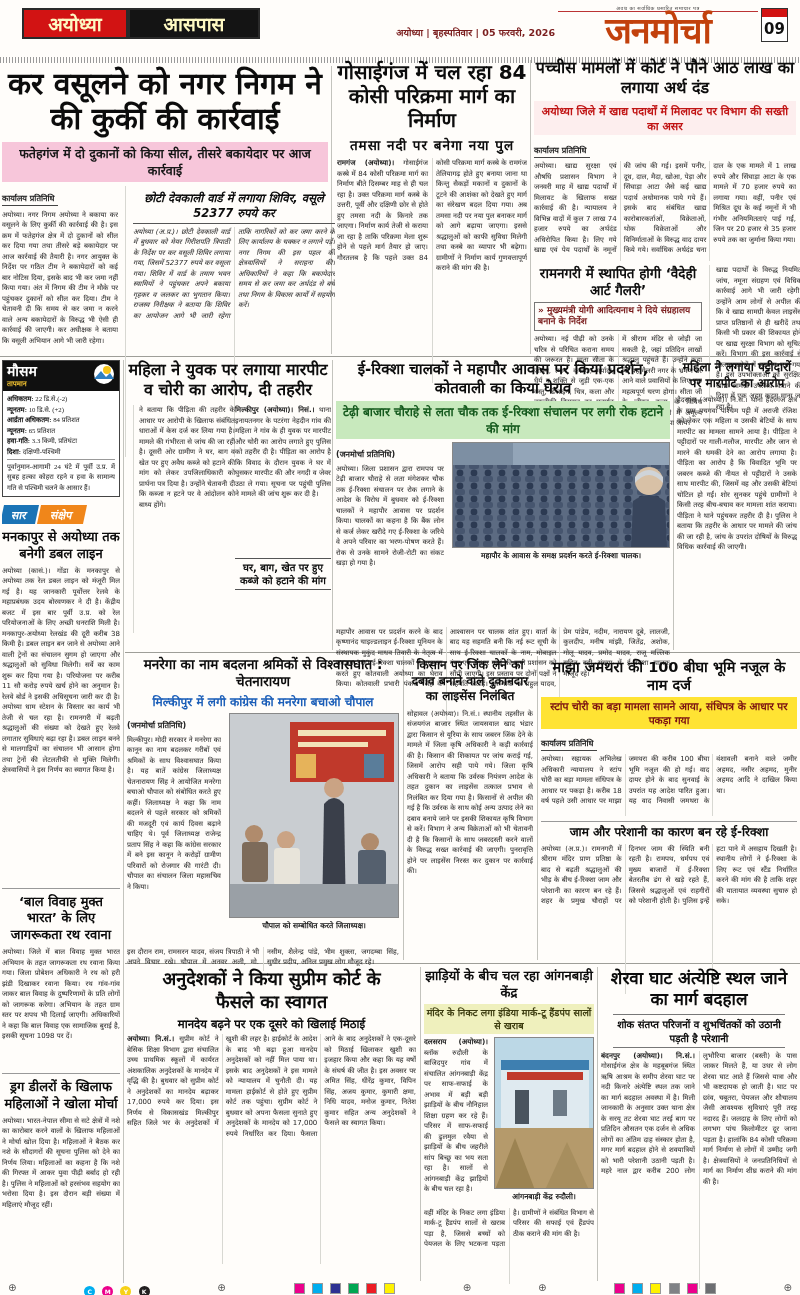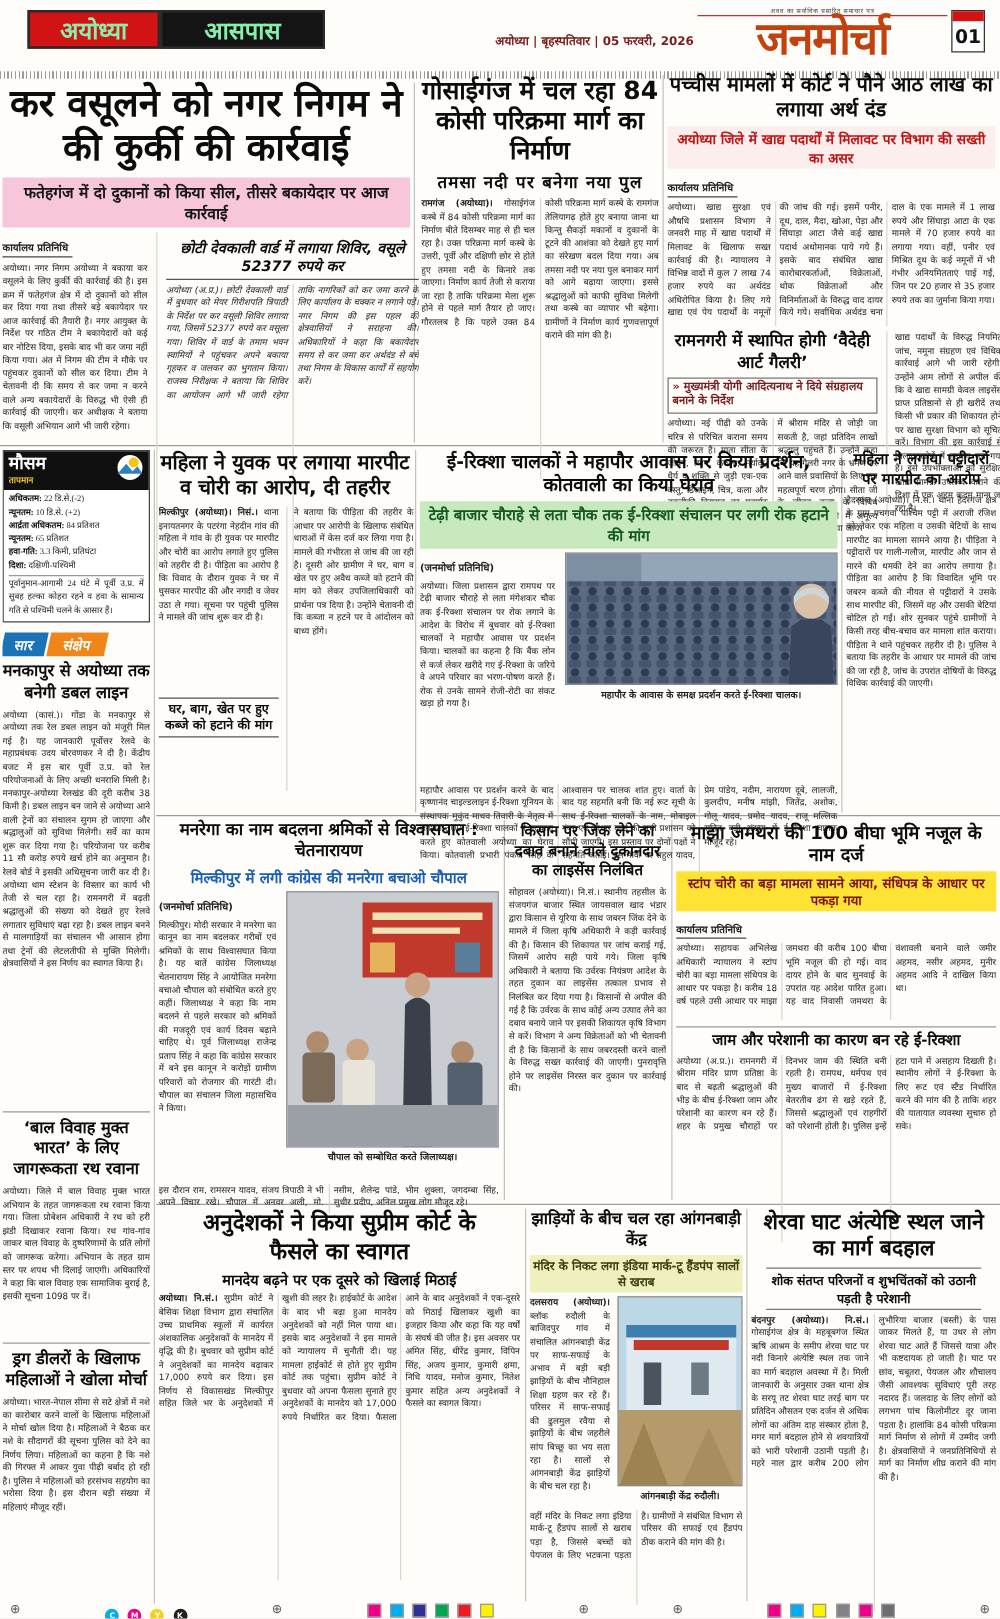--- a/index.html
+++ b/index.html
@@ -1,20 +1,20 @@
 <!DOCTYPE html>
 <html lang="hi"><head>
 <meta charset="utf-8">
 <style>
   html,body{margin:0;padding:0;background:#e8e8e4;}
   #page{position:relative;width:800px;height:1295px;margin:0 auto;background:#fffdfa;
         font-family:"DejaVu Sans","Liberation Sans",sans-serif;color:#1b1b1b;overflow:hidden;}
   .abs{position:absolute;}
   
-  .tagbox{display:flex;align-items:center;justify-content:center;font-weight:bold;color:#86efac;
+  .tagbox{display:flex;align-items:center;justify-content:center;font-weight:bold;color:#fef9c3;
           border:2px solid #2a2a2a;box-sizing:border-box;font-size:19px;}
   .regionbox{background:#d21313;}
   .sectionbox{background:#141414;}
   .dateline-top{font-size:9.5px;font-weight:bold;color:#7a1d1d;text-align:right;}
   .masthead-tag{font-size:5px;color:#444;text-align:center;letter-spacing:.5px;border-bottom:1px solid #b33;}
   .masthead{font-size:36px;font-weight:900;color:#c2410c;text-align:center;line-height:1.05;letter-spacing:-1px;}
   .pagebox{border:1.5px solid #333;background:#fff;box-sizing:border-box;text-align:center;}
   .pagebox .bar{height:8px;background:#d21313;}
   .pagebox .no{font-size:15px;font-weight:bold;color:#111;line-height:24px;}
   .microbar{height:6px;background:repeating-linear-gradient(90deg,#9a9a9a 0,#9a9a9a 1px,transparent 1px,transparent 3px);}
@@ -77,21 +77,21 @@
   <div class="abs tagbox sectionbox" style="left:128px;top:8px;width:132px;height:31px;">
     <span>आसपास</span>
   </div>
   <div class="abs dateline-top" style="left:360px;top:26px;width:195px;">अयोध्या | बृहस्पतिवार | 05 फरवरी, 2026</div>
   <div class="abs" style="left:558px;top:5px;width:200px;">
     <div class="masthead-tag">अवध का सर्वाधिक प्रसारित समाचार पत्र</div>
     <div class="masthead">जनमोर्चा</div>
   </div>
   <div class="abs pagebox" style="left:761px;top:8px;width:27px;height:34px;">
     <div class="bar"></div>
-    <div class="no">01</div>
+    <div class="no">09</div>
   </div>
   <div class="abs microbar" style="left:0;top:57px;width:800px;"></div>
 
   <div class="vr" style="left:331px;top:66px;height:288px;"></div>
   <div class="vr" style="left:530px;top:60px;height:294px;"></div>
   <div class="hr" style="left:0;top:356px;width:800px;"></div>
   <div class="vr" style="left:123px;top:360px;height:923px;"></div>
   <div class="vr" style="left:332px;top:360px;height:290px;"></div>
   <div class="vr" style="left:673px;top:360px;height:290px;"></div>
   <div class="hr" style="left:125px;top:652px;width:675px;"></div>
@@ -178,26 +178,26 @@
     </div>
     <div style="border-top:1px solid #999;margin-top:4px;">
       <div class="brief-head">ड्रग डीलरों के खिलाफ महिलाओं ने खोला मोर्चा</div>
       <div class="body" style="height:130px;">अयोध्या। भारत-नेपाल सीमा से सटे क्षेत्रों में नशे का कारोबार करने वालों के खिलाफ महिलाओं ने मोर्चा खोल दिया है। महिलाओं ने बैठक कर नशे के सौदागरों की सूचना पुलिस को देने का निर्णय लिया। महिलाओं का कहना है कि नशे की गिरफ्त में आकर युवा पीढ़ी बर्बाद हो रही है। पुलिस ने महिलाओं को हरसंभव सहयोग का भरोसा दिया है। इस दौरान बड़ी संख्या में महिलाएं मौजूद रहीं।</div>
     </div>
   </div>
 
   <div class="abs" style="left:127px;top:360px;width:202px;">
     <div class="h-lg">महिला ने युवक पर लगाया मारपीट व चोरी का आरोप, दी तहरीर</div>
     <div style="display:flex;margin-top:5px;">
+      <div style="width:96px;flex:none;margin-left:6px;border-left:1px solid #d8d8d2;padding-left:5px;">
+        <div class="body" style="height:228px;">ने बताया कि पीड़िता की तहरीर के आधार पर आरोपी के खिलाफ संबंधित धाराओं में केस दर्ज कर लिया गया है। मामले की गंभीरता से जांच की जा रही है। दूसरी ओर ग्रामीण ने घर, बाग व खेत पर हुए अवैध कब्जे को हटाने की मांग को लेकर उपजिलाधिकारी को प्रार्थना पत्र दिया है। उन्होंने चेतावनी दी कि कब्जा न हटने पर वे आंदोलन को बाध्य होंगे।</div>
+      </div>
       <div style="width:96px;flex:none;">
         <div class="body" style="height:150px;"><b>मिल्कीपुर (अयोध्या)। निसं.।</b> <span>थाना इनायतनगर के पटरंगा नेहदीन गांव की महिला ने गांव के ही युवक पर मारपीट और चोरी का आरोप लगाते हुए पुलिस को तहरीर दी है। पीड़िता का आरोप है कि विवाद के दौरान युवक ने घर में घुसकर मारपीट की और नगदी व जेवर उठा ले गया। सूचना पर पहुंची पुलिस ने मामले की जांच शुरू कर दी है।</span></div>
         <div class="inset-head">घर, बाग, खेत पर हुए कब्जे को हटाने की मांग</div>
-      </div>
-      <div style="width:96px;flex:none;margin-left:6px;border-left:1px solid #d8d8d2;padding-left:5px;">
-        <div class="body" style="height:228px;">ने बताया कि पीड़िता की तहरीर के आधार पर आरोपी के खिलाफ संबंधित धाराओं में केस दर्ज कर लिया गया है। मामले की गंभीरता से जांच की जा रही है। दूसरी ओर ग्रामीण ने घर, बाग व खेत पर हुए अवैध कब्जे को हटाने की मांग को लेकर उपजिलाधिकारी को प्रार्थना पत्र दिया है। उन्होंने चेतावनी दी कि कब्जा न हटने पर वे आंदोलन को बाध्य होंगे।</div>
       </div>
     </div>
   </div>
 
   <div class="abs" style="left:336px;top:360px;width:334px;">
     <div class="h-md" style="font-size:15px;">ई-रिक्शा चालकों ने महापौर आवास पर किया प्रदर्शन, कोतवाली का किया घेराव</div>
     <div class="sub-green" style="margin-top:3px;">टेढ़ी बाजार चौराहे से लता चौक तक ई-रिक्शा संचालन पर लगी रोक हटाने की मांग</div>
     <div style="display:flex;margin-top:3px;">
       <div style="width:108px;flex:none;">
         <div class="byline" style="border-bottom:none;">(जनमोर्चा प्रतिनिधि)</div>

